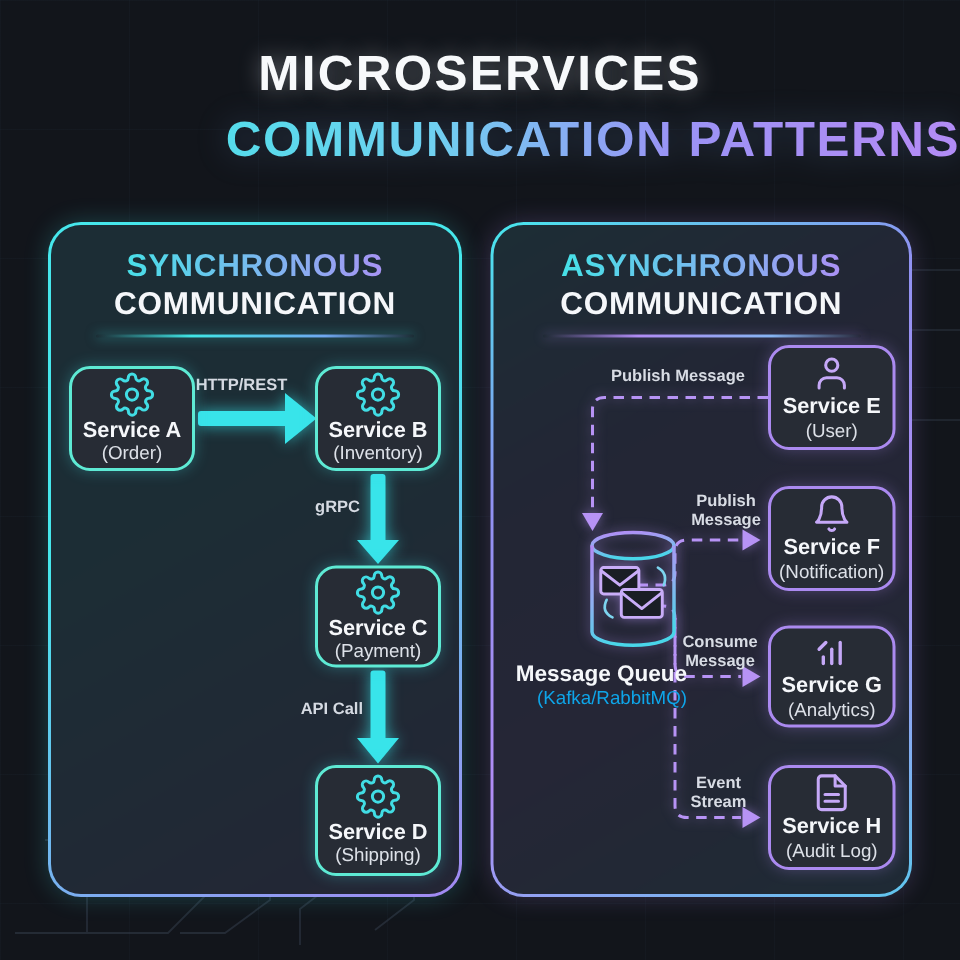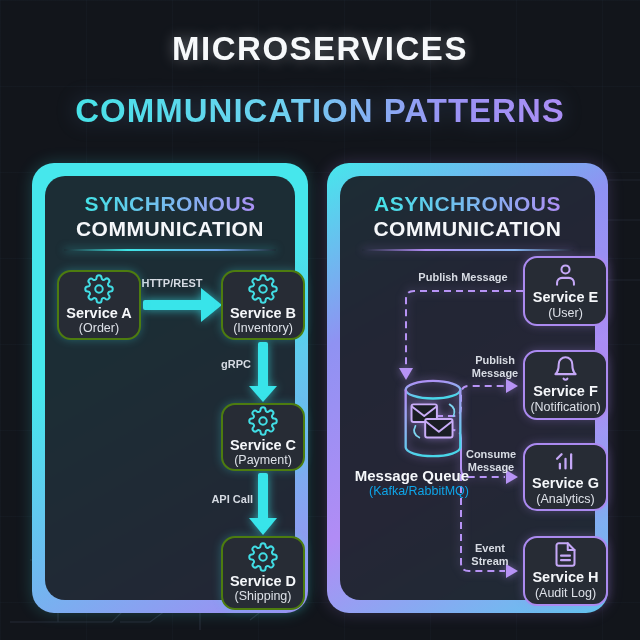--- a/index.html
+++ b/index.html
@@ -8,45 +8,45 @@
     background:#12151b;
     background-image:
       linear-gradient(rgba(90,120,150,0.045) 1px, transparent 1px),
       linear-gradient(90deg, rgba(90,120,150,0.045) 1px, transparent 1px);
     background-size:86px 86px;}
   .deco{position:absolute;pointer-events:none;}
   
   .title-wrap{position:absolute;top:30px;left:0;width:640px;text-align:center;}
   .title-line1{font-size:33px;font-weight:800;letter-spacing:1.5px;color:#f7f9fb;
     text-shadow:0 0 14px rgba(240,248,255,.35);}
-  .title-line2{margin-top:24px;font-size:33px;font-weight:800;letter-spacing:1px;
+  .title-line2{margin-top:6px;font-size:33px;font-weight:800;letter-spacing:1px;
     background:linear-gradient(90deg,#3fe6e6 5%,#6fd0f0 45%,#9a93f5 70%,#b18cf5 95%);
     -webkit-background-clip:text;background-clip:text;color:transparent;
-    filter:drop-shadow(0 0 10px rgba(120,170,240,.25));}
-  
-  .panel{position:absolute;top:148px;width:276px;height:450px;border-radius:22px;padding:13px;box-sizing:border-box;margin-top:15px;}
+    filter:drop-shadow(0 0 10px rgba(120,170,240,.25));text-align:right;}
+  
+  .panel{position:absolute;top:148px;width:276px;height:450px;border-radius:22px;padding:2px;box-sizing:border-box;}
   .panel.left{left:32px;background:linear-gradient(150deg,#46e7ec 0%,#46e7ec 38%,#6fb9ef 68%,#a488f3 100%);
     box-shadow:0 0 16px rgba(70,231,236,.22);}
   .panel.right{left:327px;width:281px;background:linear-gradient(150deg,#46e7ec 0%,#8f92f2 30%,#b18cf5 62%,#5fc6ee 100%);
     box-shadow:0 0 16px rgba(177,140,245,.22);}
   .panel-inner{position:relative;width:100%;height:100%;border-radius:20px;background:rgba(25,29,37,.92);}
   .ph{width:100%;text-align:center;font-size:21px;font-weight:800;letter-spacing:.5px;line-height:1.2;}
   .ph.first{padding-top:15px;}
   .ph.grad{background:linear-gradient(90deg,#3fe6e6 12%,#7fb4f0 55%,#b18cf5 88%);
     -webkit-background-clip:text;background-clip:text;color:transparent;}
   .ph.white{color:#f5f7fa;}
   .divider{height:2px;width:212px;margin:8px auto 0;border-radius:2px;}
   .divider.cy{background:linear-gradient(90deg,rgba(63,230,230,0),#3fe6e6 30%,#6fa8f0 72%,rgba(161,136,243,0));
     box-shadow:0 0 8px rgba(63,230,230,.55);}
   .divider.pu{background:linear-gradient(90deg,rgba(177,140,245,0),#b18cf5 30%,#86b4f2 72%,rgba(70,231,236,0));
     box-shadow:0 0 8px rgba(177,140,245,.45);}
   
   .sbox{position:absolute;box-sizing:border-box;border-radius:14px;background:#272c35;
     display:flex;flex-direction:column;align-items:center;justify-content:center;gap:1px;}
-  .sbox.cy{border:2px solid #4d7c0f;box-shadow:0 0 10px rgba(65,221,228,.30);}
+  .sbox.cy{border:2px solid #5eead4;box-shadow:0 0 10px rgba(65,221,228,.30);}
   .sbox.pu{border:2px solid #ab8af0;box-shadow:0 0 10px rgba(171,138,240,.30);}
   .sname{font-size:14.5px;font-weight:700;color:#f5f7fa;line-height:1.15;}
   .ssub{font-size:12.5px;color:#dde1e8;line-height:1.1;}
   .icon{display:block;}
   
   .clabel{position:absolute;font-size:11px;font-weight:700;color:#d5dae2;line-height:1.2;}
   .rlabel{position:absolute;font-size:11px;font-weight:700;color:#d8dce4;line-height:1.2;text-align:center;}
   .connectors{position:absolute;left:0;top:0;}
   
   .queue{position:absolute;left:3px;top:203px;width:126px;display:flex;flex-direction:column;align-items:flex-end;}

